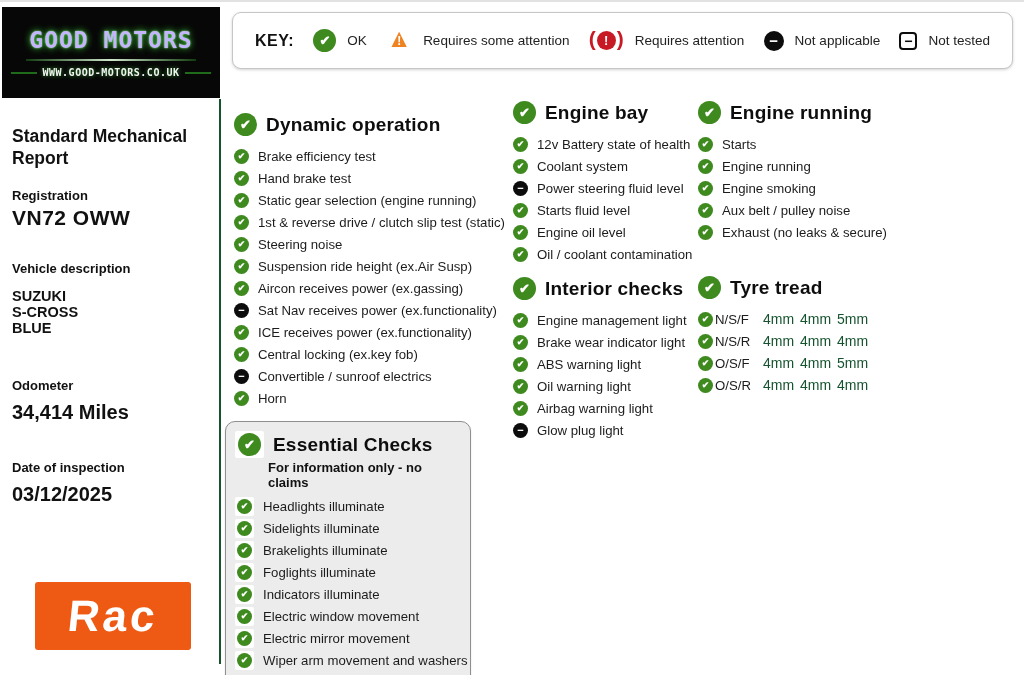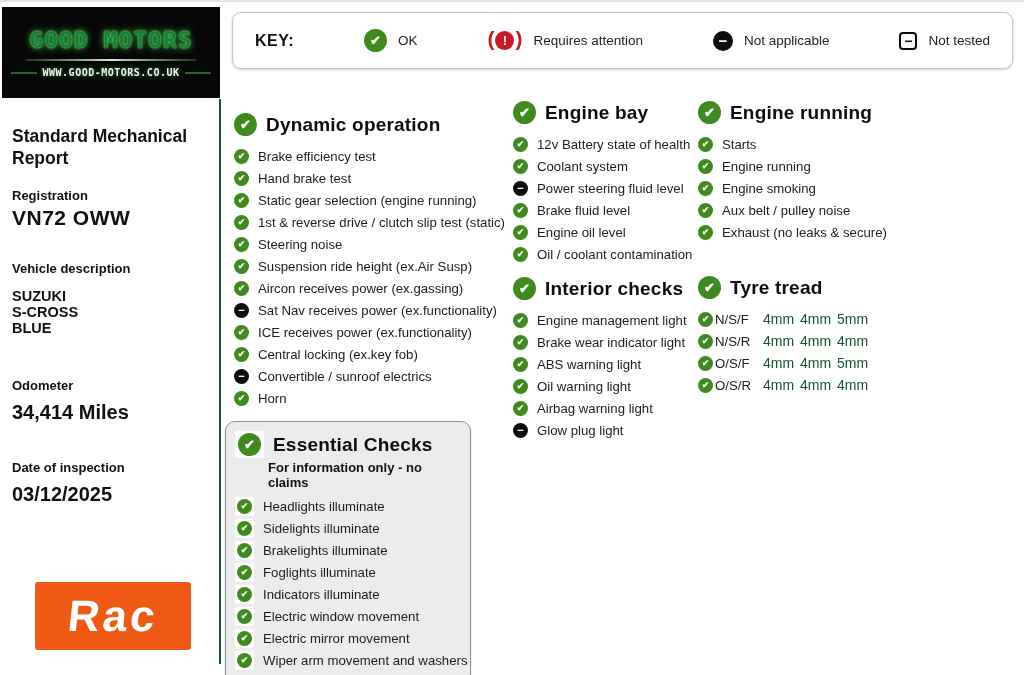--- a/index.html
+++ b/index.html
@@ -2,21 +2,21 @@
 <html><head>
 <meta charset="utf-8">
 <style>
   * { margin:0; padding:0; box-sizing:border-box; }
   html,body { background:#fff; }
   body { font-family:"Liberation Sans", sans-serif; color:#111; }
   .page { position:relative; width:1024px; height:675px; background:#fff; overflow:hidden; border-top:2px solid #e2e2e2; }
 
   
   .logo-box { position:absolute; left:2px; top:5px; width:218px; height:91px; background:#070707; display:flex; flex-direction:column; align-items:center; justify-content:center; gap:6px; }
-  .logo-title { font-family:"DejaVu Sans Mono", monospace; font-weight:bold; font-size:23px; color:#15803d; letter-spacing:1px; text-shadow:0 0 7px #41e03c, 0 0 2px #bdf7b5; white-space:nowrap; }
+  .logo-title { font-family:"DejaVu Sans Mono", monospace; font-weight:bold; font-size:23px; color:#c4b5fd; letter-spacing:1px; text-shadow:0 0 7px #41e03c, 0 0 2px #bdf7b5; white-space:nowrap; }
   .logo-rule { width:170px; height:2px; background:linear-gradient(90deg,#123c10,#cfe8cc,#123c10); }
   .logo-url-row { display:flex; align-items:center; width:200px; gap:6px; }
   .logo-url-row::before, .logo-url-row::after { content:""; flex:1; height:2px; background:#1e6b1a; }
   .logo-url { font-family:"DejaVu Sans Mono", monospace; font-weight:bold; font-size:10px; color:#f2f2f2; letter-spacing:0.5px; text-shadow:0 0 4px #2e8f2a; white-space:nowrap; }
 
   
   .key-box { position:absolute; left:232px; top:10px; width:781px; height:57px; border:1.5px solid #c6c6c6; border-radius:9px; box-shadow:0 1px 3px rgba(0,0,0,.18); background:#fff; display:flex; align-items:center; justify-content:space-between; padding:0 22px; }
   .key-label { font-weight:bold; font-size:16px; letter-spacing:0.5px; }
   .key-item { display:flex; align-items:center; gap:11px; }
   .key-item .k-lbl { font-size:13.5px; color:#222; }
@@ -101,20 +101,24 @@
     </div>
   </div>
 
   <div class="key-box">
     <span class="key-label">KEY:</span>
     <span class="key-item">
       <span class="k-ok"></span>
       <span class="k-lbl">OK</span>
     </span>
     <span class="key-item">
+      <span class="k-tri"></span>
+      <span class="k-lbl">Requires some attention</span>
+    </span>
+    <span class="key-item">
       <span class="k-alert">
           <span class="dot"></span>
         </span>
       <span class="k-lbl">Requires attention</span>
     </span>
     <span class="key-item">
       <span class="k-na"></span>
       <span class="k-lbl">Not applicable</span>
     </span>
     <span class="key-item">
@@ -267,21 +271,21 @@
     <div class="item">
         <span class="si" data-status="ok"></span>
         <span class="lbl">Coolant system</span>
       </div>
     <div class="item">
         <span class="si" data-status="na"></span>
         <span class="lbl">Power steering fluid level</span>
       </div>
     <div class="item">
         <span class="si" data-status="ok"></span>
-        <span class="lbl">Brake fluid level</span>
+        <span class="lbl">Starts fluid level</span>
       </div>
     <div class="item">
         <span class="si" data-status="ok"></span>
         <span class="lbl">Engine oil level</span>
       </div>
     <div class="item">
         <span class="si" data-status="ok"></span>
         <span class="lbl">Oil / coolant contamination</span>
       </div>
 

